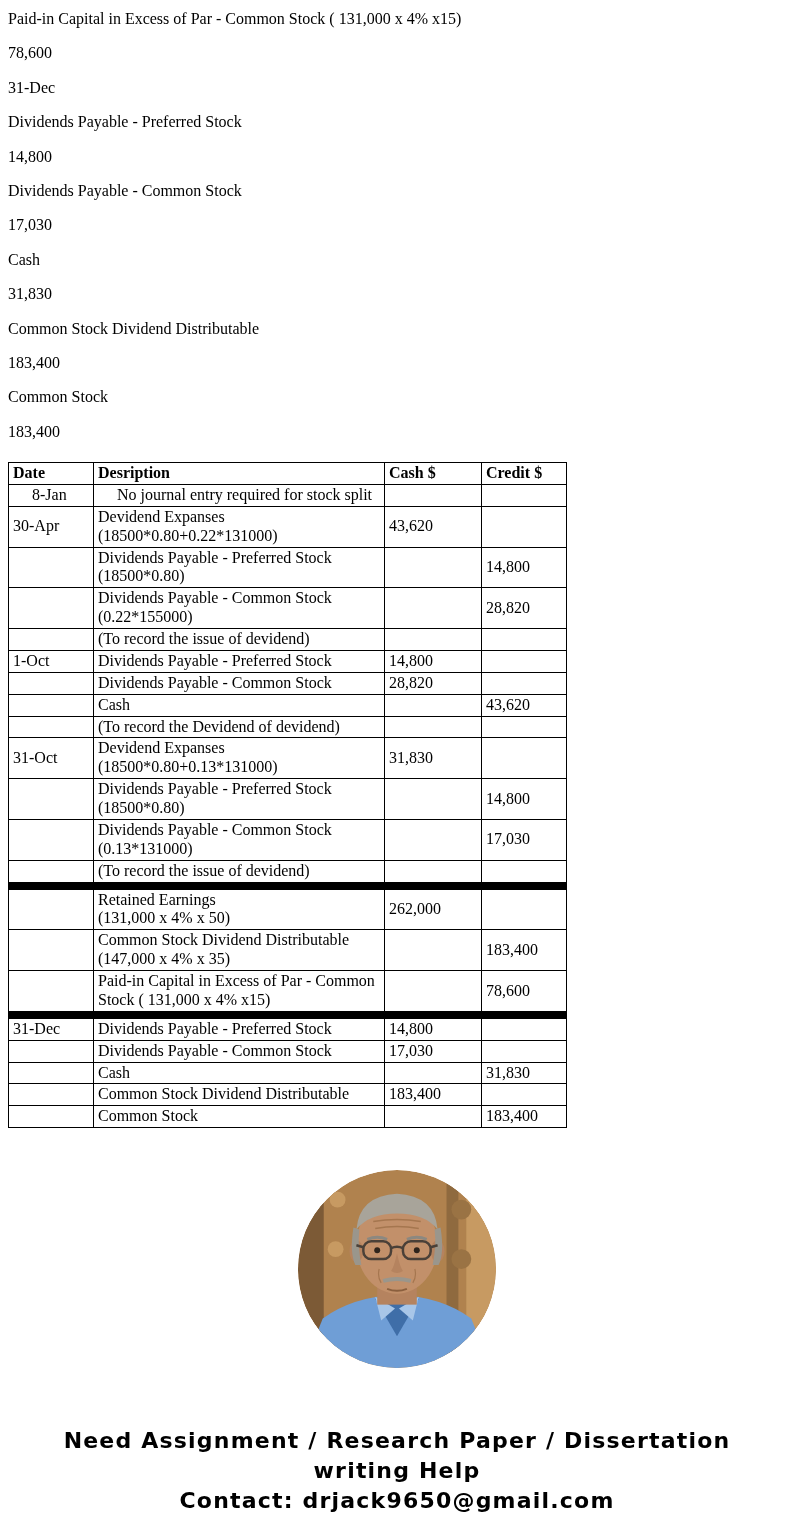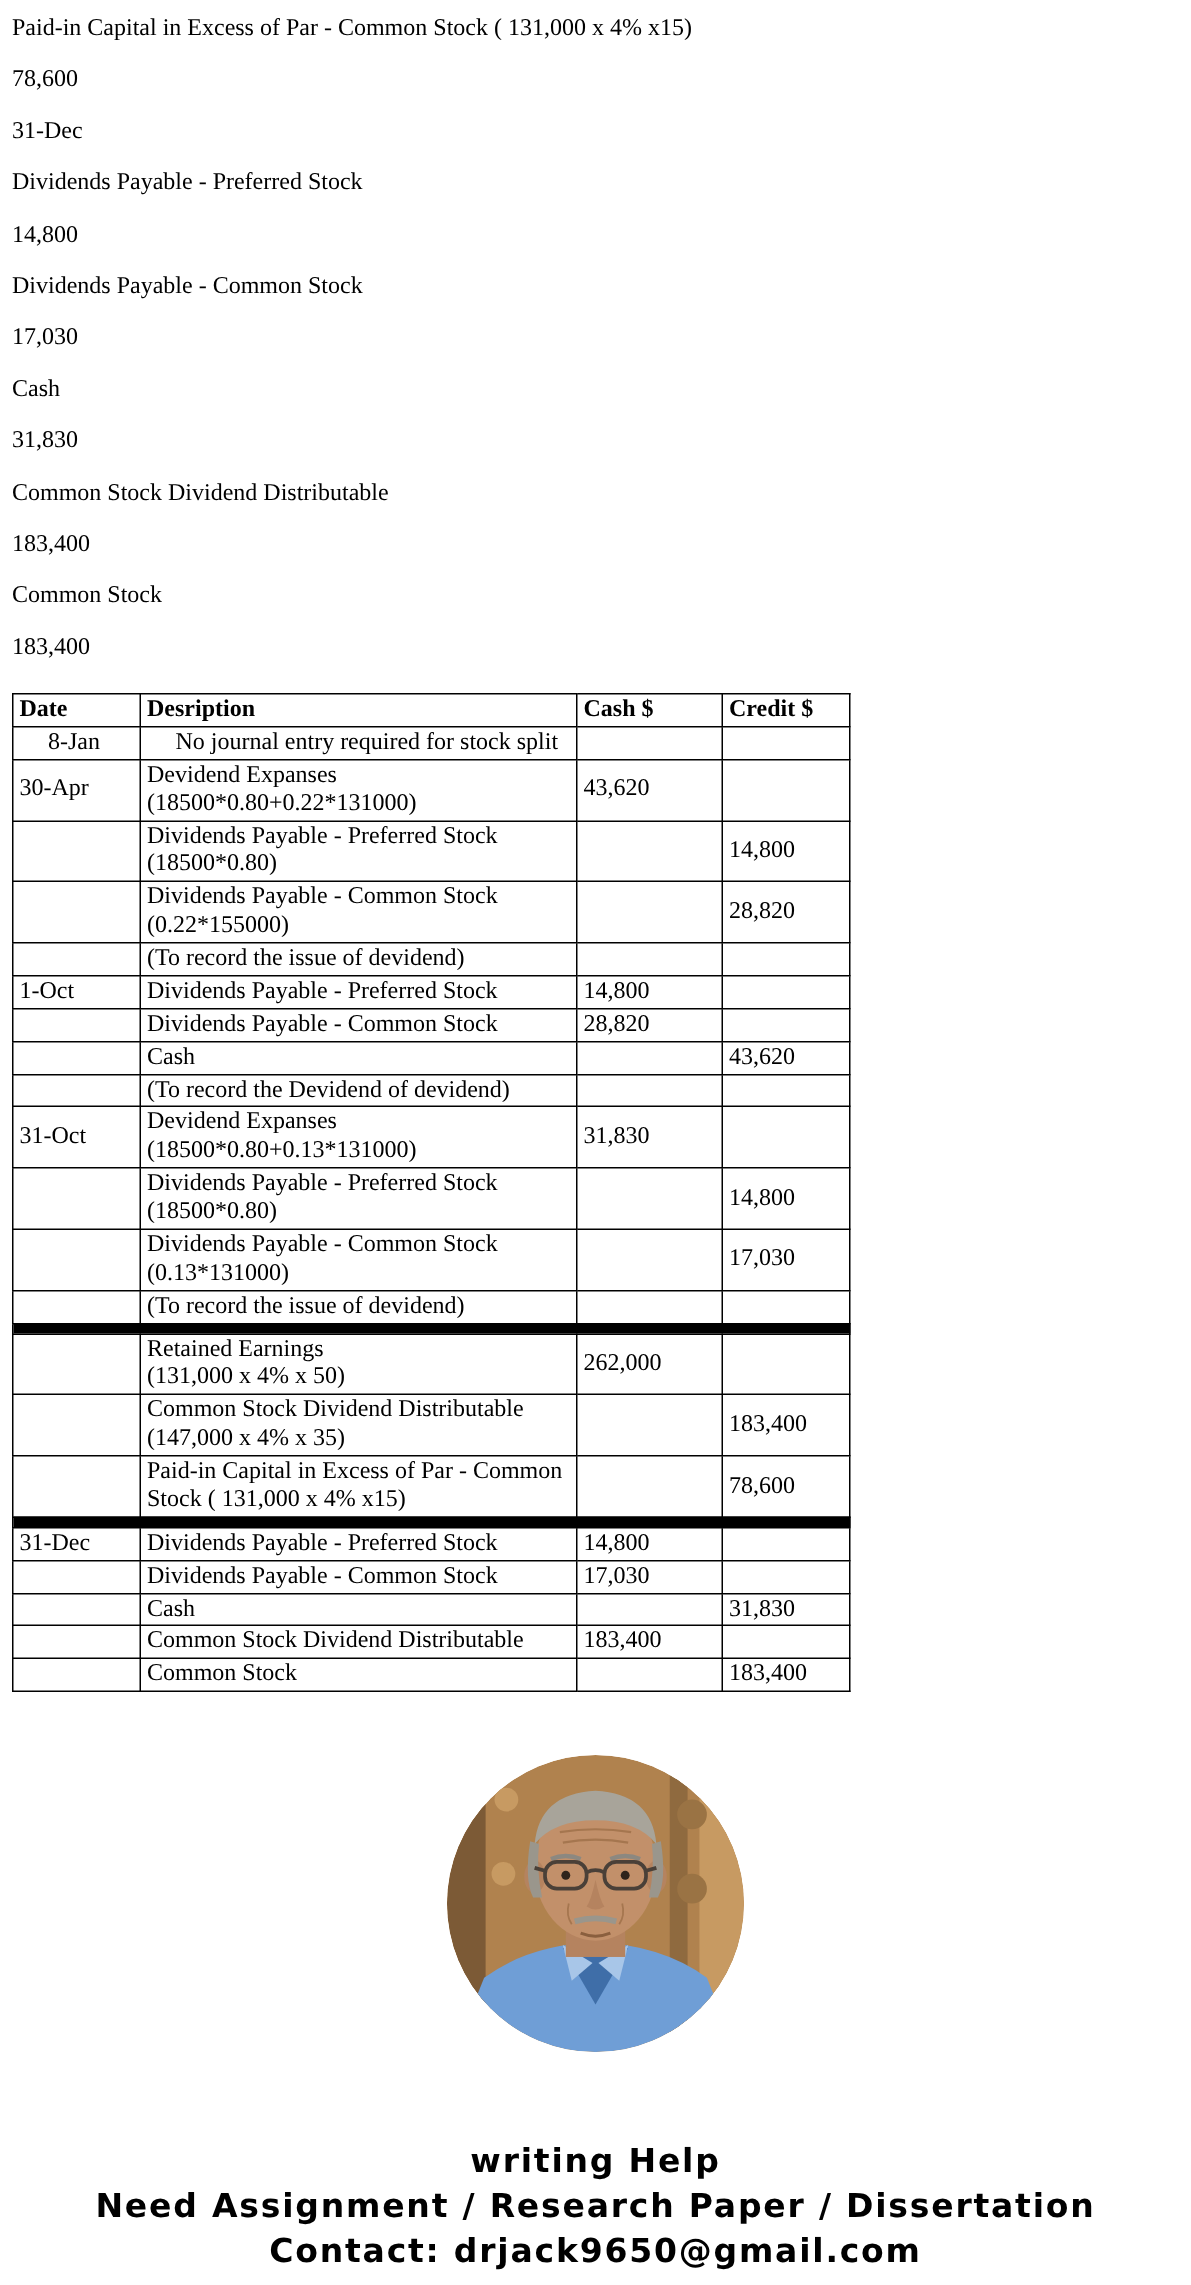--- a/index.html
+++ b/index.html
@@ -350,18 +350,18 @@
           <path d="M90,120 Q100,124 110,120" stroke="#8a5f3e" stroke-width="2" fill="none"></path>
 
           <path d="M82,100 Q80,108 84,114" stroke="#a5764f" stroke-width="1.2" fill="none"></path>
           <path d="M118,100 Q120,108 116,114" stroke="#a5764f" stroke-width="1.2" fill="none"></path>
         </g>
       </svg>
     </span>
   </div>
 
   <div class="footer">
+    <div>Need Assignment / Research Paper / Dissertation</div>
     <div>writing Help</div>
-    <div>Need Assignment / Research Paper / Dissertation</div>
     <div>Contact: drjack9650@gmail.com</div>
   </div>
 
 </div>
 
 </body></html>

